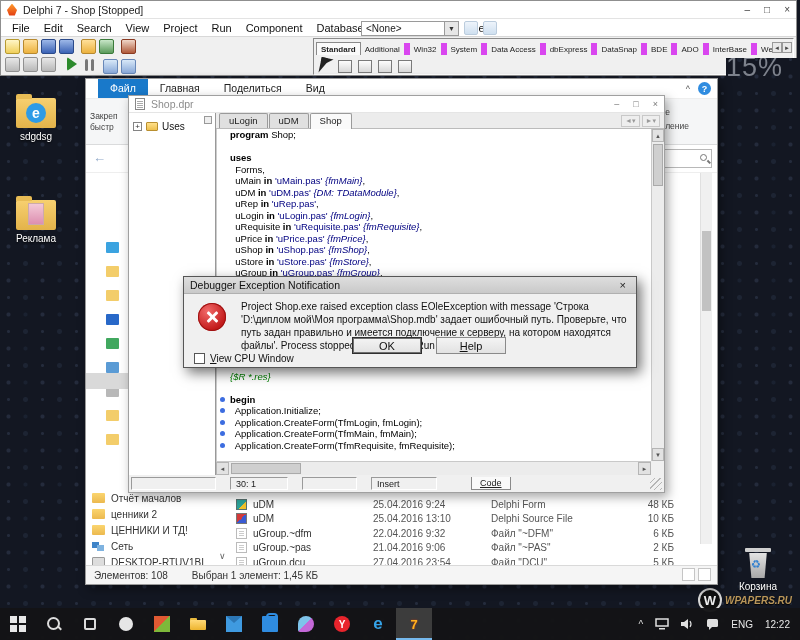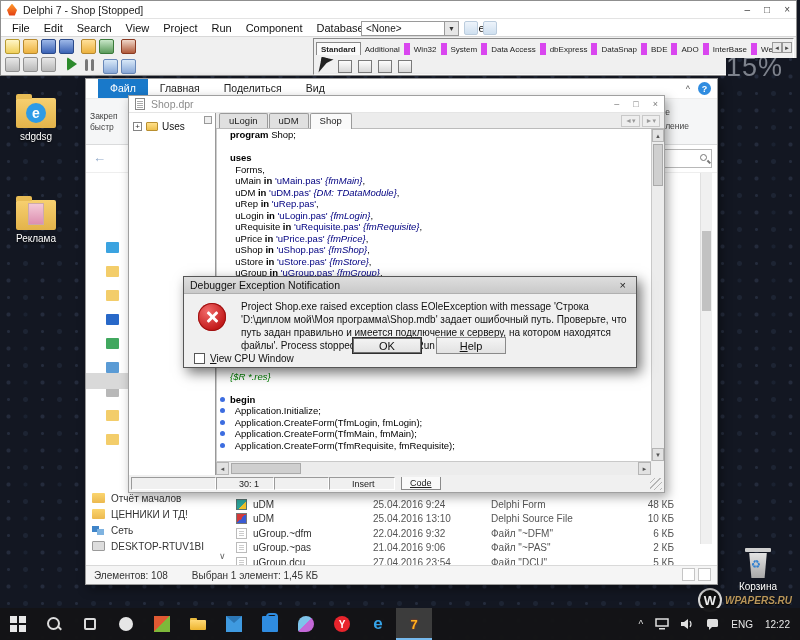--- a/index.html
+++ b/index.html
@@ -139,22 +139,22 @@
   .vscroll .up,.vscroll .dn{position:absolute;left:0;right:0;height:13px;background:#e2e2e2;border:1px solid #b5b5b5;
     font-size:6px;display:flex;align-items:center;justify-content:center;color:#555}
   .vscroll .up{top:0}.vscroll .dn{bottom:0}
   .vscroll .thumb{position:absolute;left:1px;right:1px;top:15px;height:42px;background:#cfcfcf;border:1px solid #aaa}
   .hscroll{position:absolute;left:87px;right:13px;bottom:17px;height:14px;background:#ececec;border-top:1px solid #c9c9c9}
   .hscroll .lf,.hscroll .rt{position:absolute;top:0;bottom:0;width:13px;background:#e2e2e2;border:1px solid #b5b5b5;
     font-size:6px;display:flex;align-items:center;justify-content:center;color:#555}
   .hscroll .lf{left:0}.hscroll .rt{right:0}
   .hscroll .thumb{position:absolute;left:15px;top:1px;bottom:1px;width:70px;background:#cfcfcf;border:1px solid #aaa}
   .ed-status{position:absolute;left:0;right:0;bottom:0;height:17px;background:#f0f0f0;display:flex;align-items:stretch;padding:2px 2px}
-  .scell{border:1px solid;border-color:#9a9a9a #fff #fff #9a9a9a;margin-right:0;font-size:9px;color:#222;display:flex;align-items:center;padding-left:22px}
-  .code-tab{border:1px solid #8a8a8a;border-top:none;background:#fafafa;font-size:9px;color:#222;display:flex;align-items:center;padding:0 8px;margin-left:6px;text-decoration:underline}
+  .scell{border:1px solid;border-color:#9a9a9a #fff #fff #9a9a9a;margin-right:14px;font-size:9px;color:#222;display:flex;align-items:center;padding-left:5px}
+  .code-tab{border:1px solid #8a8a8a;border-top:none;background:#fafafa;font-size:9px;color:#222;display:flex;align-items:center;padding:0 8px;margin-left:20px;text-decoration:underline}
   .grip{position:absolute;right:2px;bottom:2px;width:12px;height:12px;
     background:repeating-linear-gradient(135deg,transparent 0 3px,#b5b5b5 3px 4px)}
 
   
   .dlg{left:183px;top:276px;width:454px;height:92px;background:#f0f0f0;border:1px solid #565656;box-shadow:4px 5px 12px rgba(0,0,0,.55);z-index:50}
   .dlg-title{height:17px;background:linear-gradient(#dedede,#c9c9c9);border-bottom:1px solid #b0b0b0;display:flex;align-items:center;padding:0 6px}
   .dlg-title .t{flex:1;font-size:10.5px;color:#111}
   .dlg-close{font-size:11px;color:#222;padding:0 4px}
   .err-ico{position:absolute;left:14px;top:26px;width:28px;height:28px;border-radius:50%;
     background:radial-gradient(circle at 35% 30%,#f26a6a,#c21a1a 70%);box-shadow:inset 0 0 0 1px #9d1111}
@@ -349,20 +349,24 @@
     <div class="mini-ic" style="background:#f3cd6a"></div>
   </div>
   <div class="sel-band"></div>
   <div class="nav-list">
     <div class="nav-item ic-folder">
         <span class="nico"></span>
         <span class="nlabel">Отчёт мачалов</span>
       </div>
       <div class="nav-item ic-folder">
         <span class="nico"></span>
+        <span class="nlabel">ценники 2</span>
+      </div>
+      <div class="nav-item ic-folder">
+        <span class="nico"></span>
         <span class="nlabel">ЦЕННИКИ И ТД!</span>
       </div>
       <div class="nav-item ic-network">
         <span class="nico"></span>
         <span class="nlabel">Сеть</span>
       </div>
       <div class="nav-item ic-pc">
         <span class="nico"></span>
         <span class="nlabel">DESKTOP-RTUV1BI</span>
       </div>

